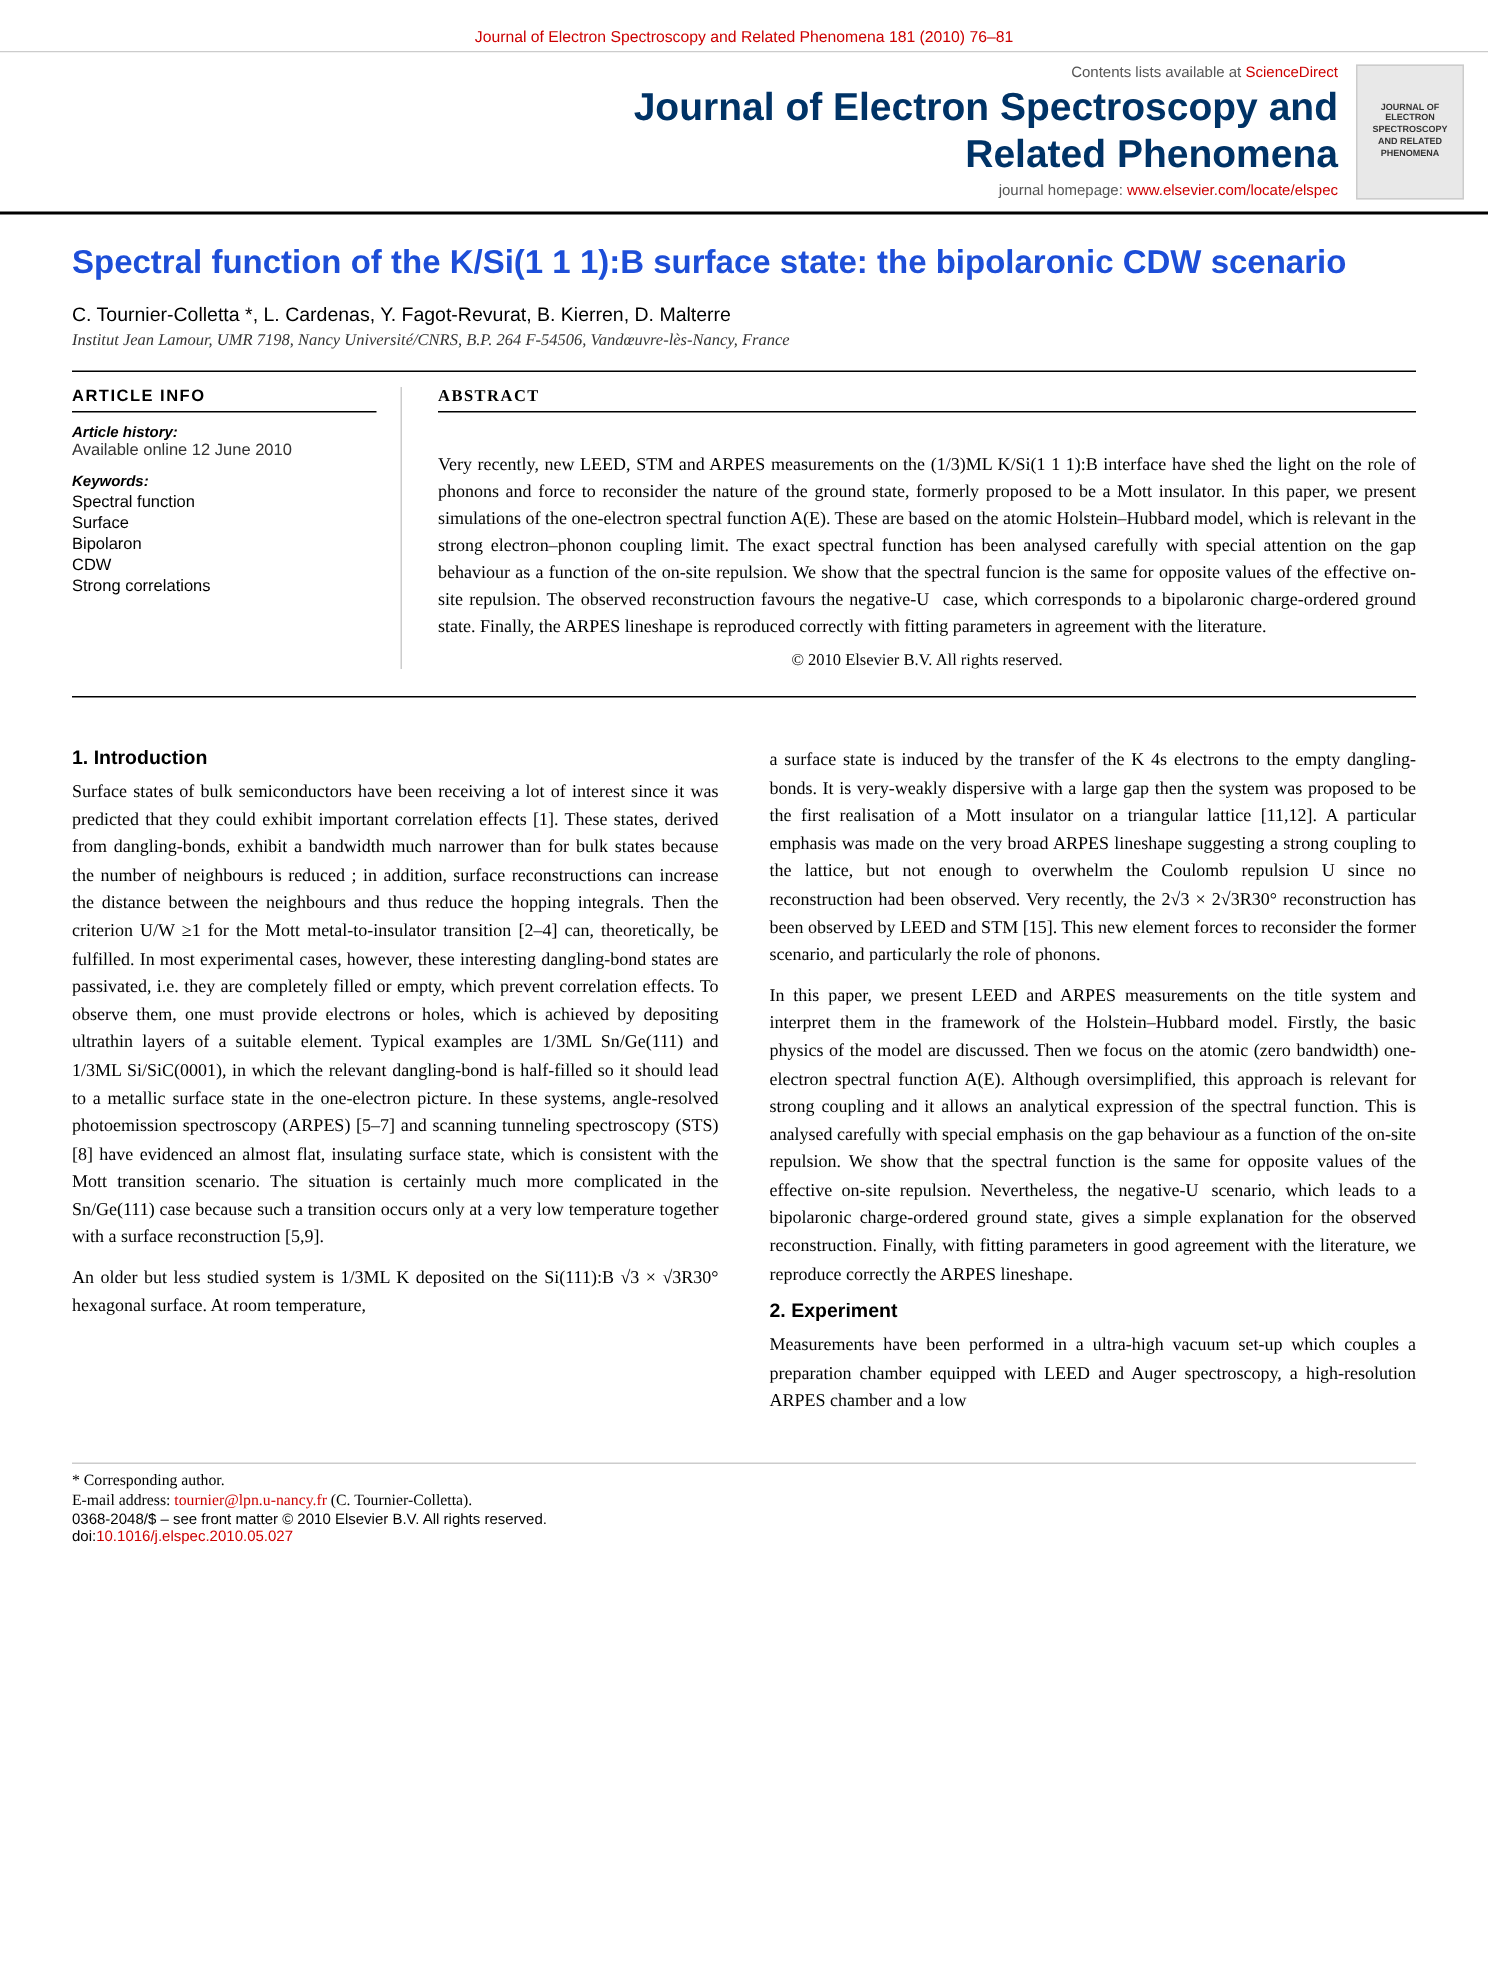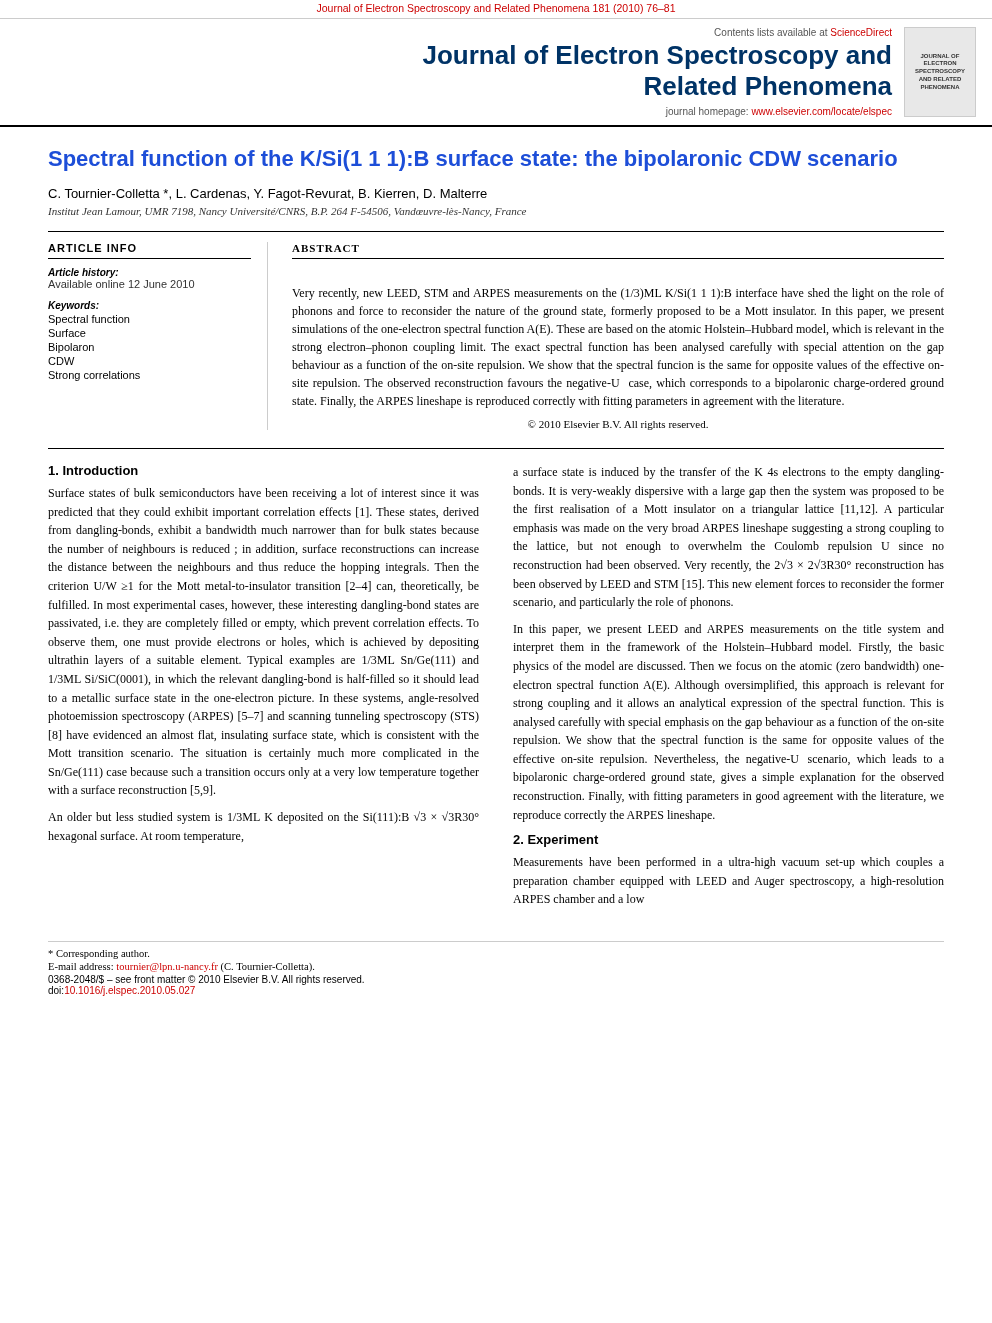--- a/index.html
+++ b/index.html
@@ -9,21 +9,21 @@
       font-size: 13px;
       color: #000;
       width: 992px;
       min-height: 1323px;
     }
 
     
     .top-bar {
       background: #fff;
       text-align: center;
-      padding: 0 0 2px 0;
+      padding: 16px 0 2px 0;
       border-bottom: 1px solid #ccc;
     }
     .top-bar a {
       color: #c00;
       font-size: 10.5px;
       text-decoration: none;
       font-family: Arial, sans-serif;
     }
 
     
@@ -218,21 +218,21 @@
       text-align: center;
       margin-top: 8px;
       color: #000;
     }
 
     
     .article-body {
       display: flex;
       gap: 34px;
       border-top: 1px solid #000;
-      padding-top: 14px;
+      padding-top: 32px;
     }
     .col-left, .col-right {
       flex: 1;
     }
 
     .section-title {
       font-size: 13px;
       font-weight: bold;
       font-family: Arial, sans-serif;
       margin-bottom: 6px;

